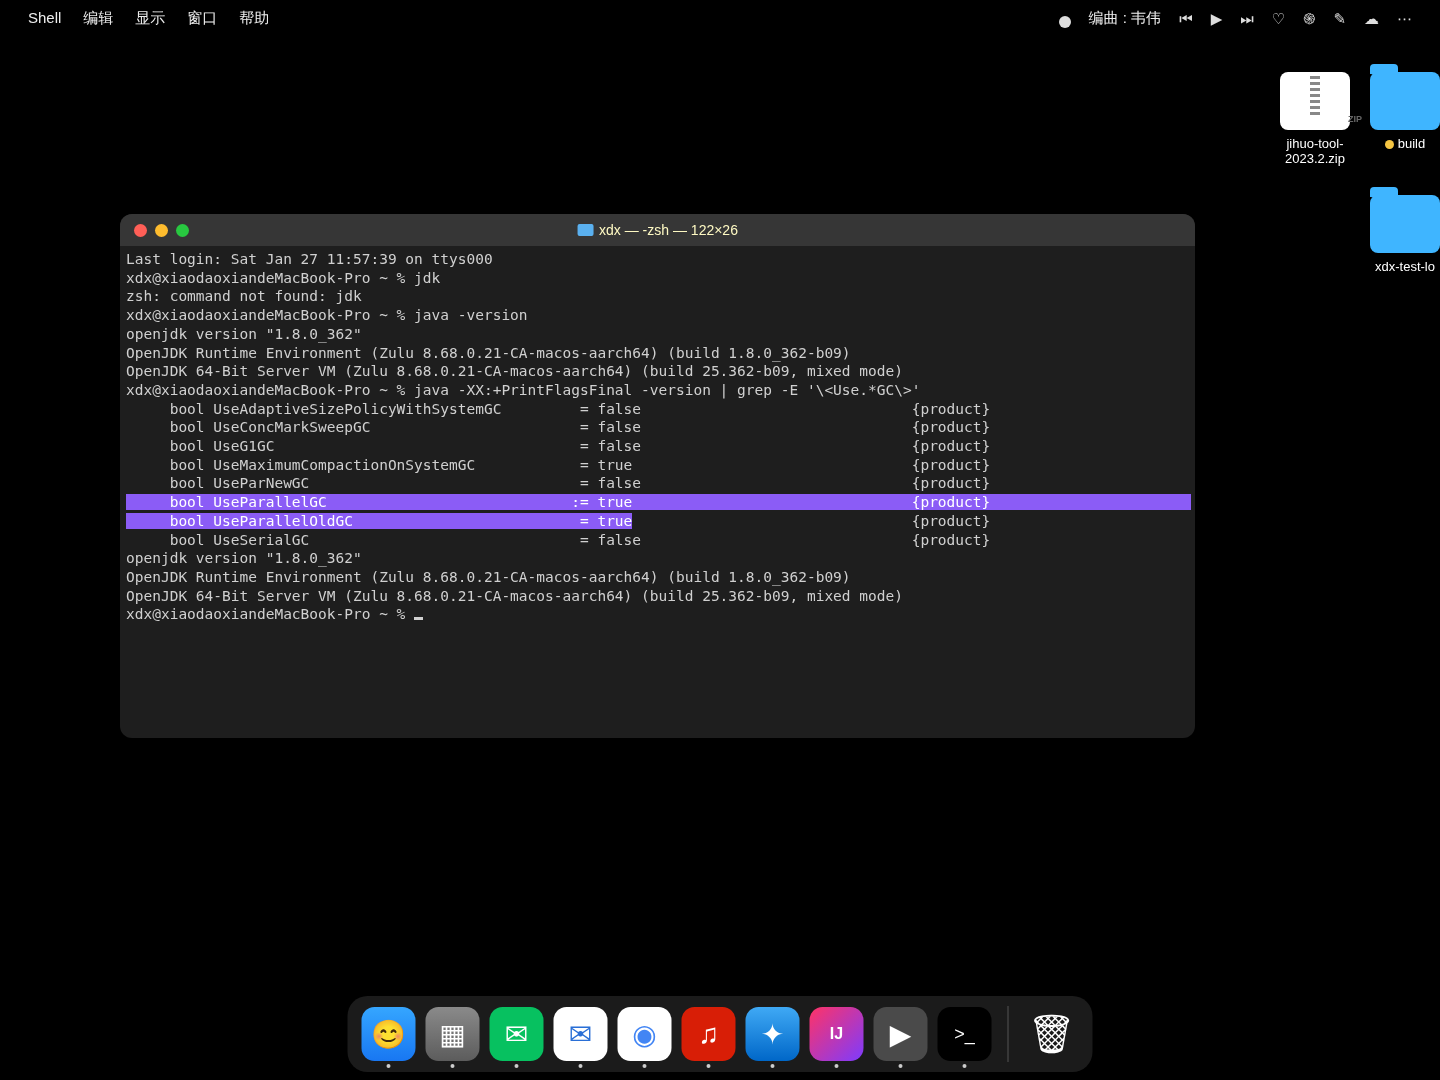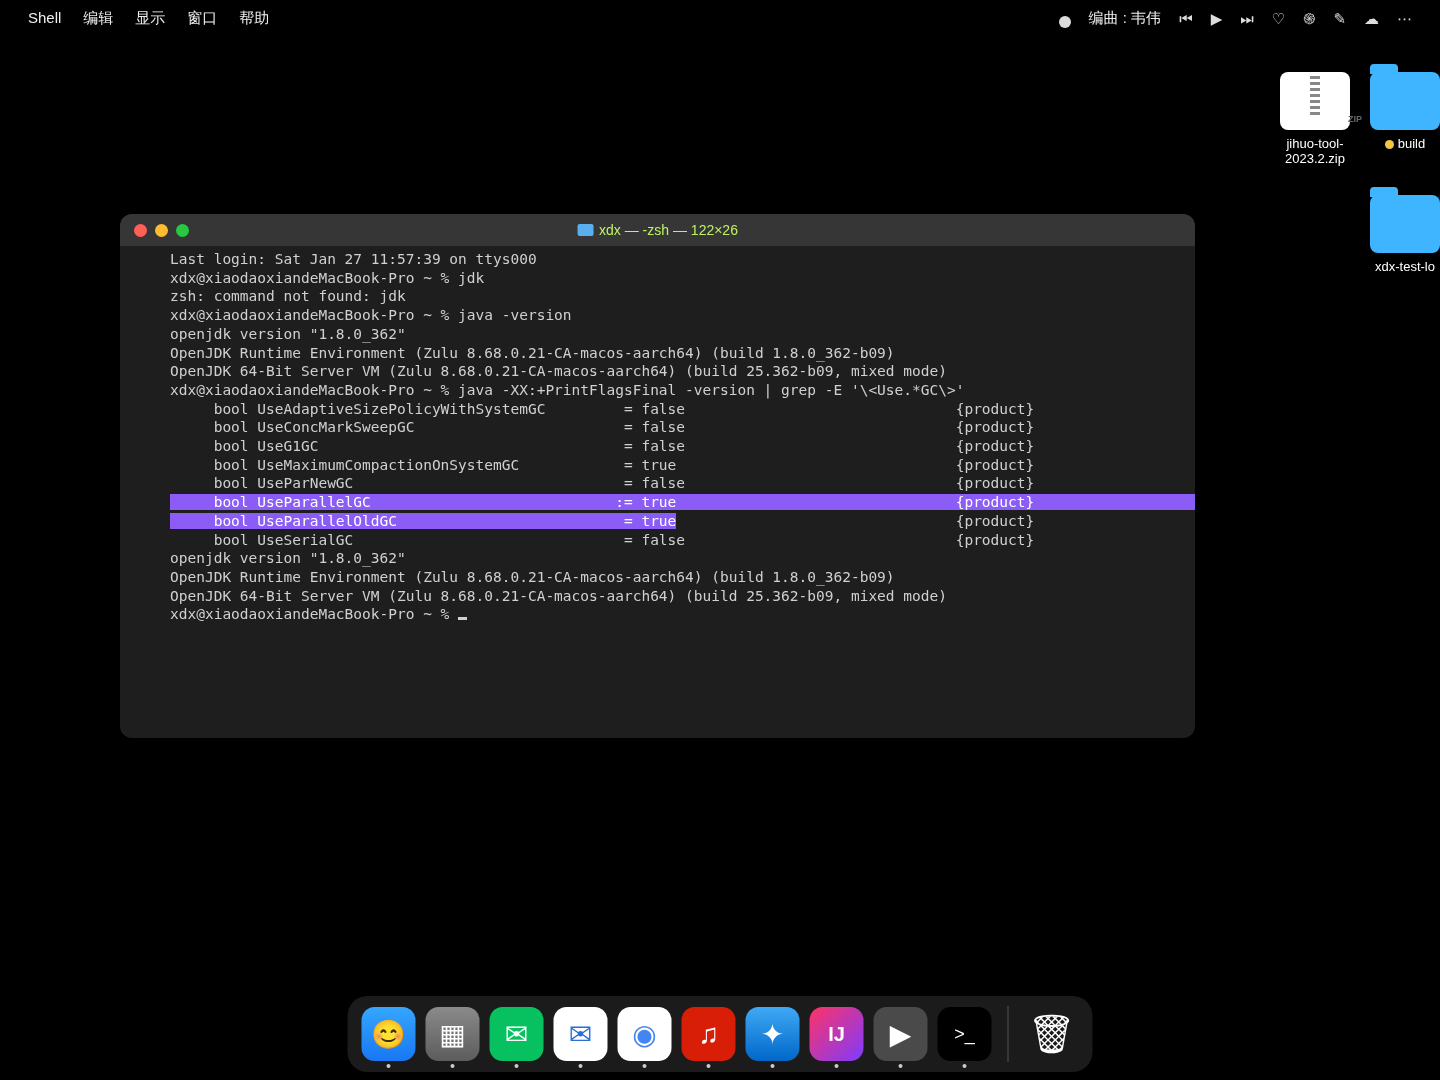--- a/index.html
+++ b/index.html
@@ -90,36 +90,36 @@
   position: relative;
 }
 .traffic-lights { display: flex; gap: 8px; margin-left: 14px; }
 .tl { width: 13px; height: 13px; border-radius: 50%; }
 .tl.red { background: #ff5f57; }
 .tl.yellow { background: #febc2e; }
 .tl.green { background: #28c840; }
 .title-text {
   position: absolute;
   left: 50%; transform: translateX(-50%);
-  color: #bef264;
+  color: #fef9c3;
   font-size: 14px;
   display: flex;
   align-items: center;
   gap: 6px;
 }
 .folder-mini { width: 16px; height: 12px; background:#5ab0ef; border-radius:2px; display:inline-block; position:relative;}
 .term-body {
   padding: 4px 6px;
   font-family: "SF Mono", Menlo, Monaco, monospace;
   font-size: 14.5px;
   line-height: 18.7px;
   color: #d0d0d0;
   white-space: pre;
 }
-.term-line { display: block; margin-left: 44px; }
+.term-line { display: block; }
 .sel { background: #8b5cf6; color: #fff; }
 .cursor { display:inline-block; width:9px; background:#d0d0d0; height:3px; vertical-align:baseline; margin-bottom:-1px;}
 
 
 .dock {
   position: absolute;
   bottom: 8px;
   left: 50%;
   transform: translateX(-50%);
   height: 76px;
@@ -210,18 +210,18 @@
 </div>
 
 <div class="dock" id="dock">
     <div class="dock-item" style="background: linear-gradient(rgb(53, 166, 255), rgb(24, 119, 242));">😊<div class="running"></div></div>
     <div class="dock-item" style="background: linear-gradient(rgb(138, 138, 138), rgb(92, 92, 92));">▦<div class="running"></div></div>
     <div class="dock-item" style="background: rgb(7, 193, 96);">✉<div class="running"></div></div>
     <div class="dock-item" style="background: rgb(255, 255, 255); color: rgb(42, 111, 214);">✉<div class="running"></div></div>
     <div class="dock-item" style="background: rgb(255, 255, 255); color: rgb(66, 133, 244);">◉<div class="running"></div></div>
     <div class="dock-item" style="background: rgb(216, 30, 6);">♫<div class="running"></div></div>
     <div class="dock-item" style="background: linear-gradient(rgb(63, 169, 245), rgb(0, 103, 200));">✦<div class="running"></div></div>
-    <div class="dock-item" style="background: linear-gradient(135deg, rgb(255, 51, 102), rgb(125, 59, 255)); font-weight: bold; font-size: 20px;">IJ<div class="running"></div></div>
+    <div class="dock-item" style="background: linear-gradient(135deg, rgb(255, 51, 102), rgb(125, 59, 255)); font-weight: bold; font-size: 16px;">IJ<div class="running"></div></div>
     <div class="dock-item" style="background: rgb(74, 74, 74);">▶<div class="running"></div></div>
     <div class="dock-item" style="background: rgb(0, 0, 0); font-size: 18px;">&gt;_<div class="running"></div></div>
     <div class="dock-sep"></div>
     <div class="dock-item" style="font-size: 38px;">🗑</div>
   </div>
 
 </body></html>

